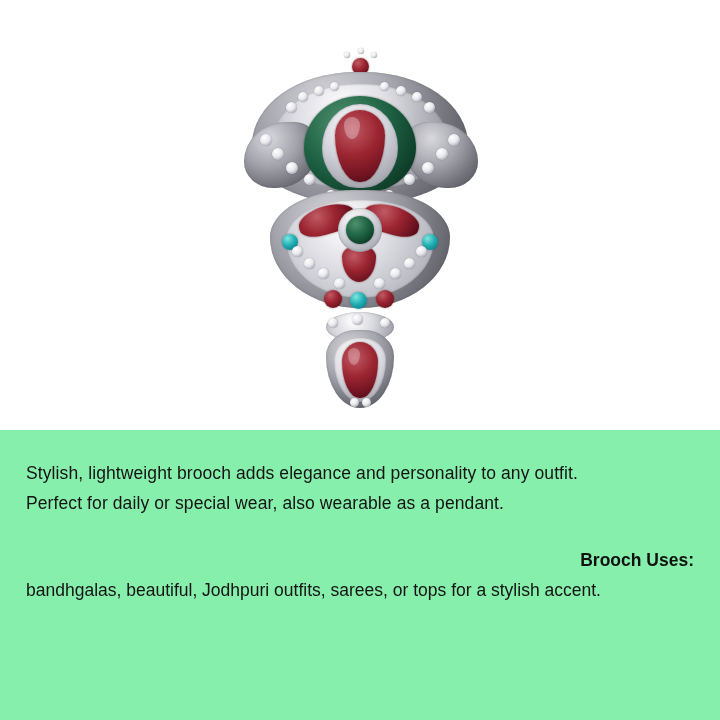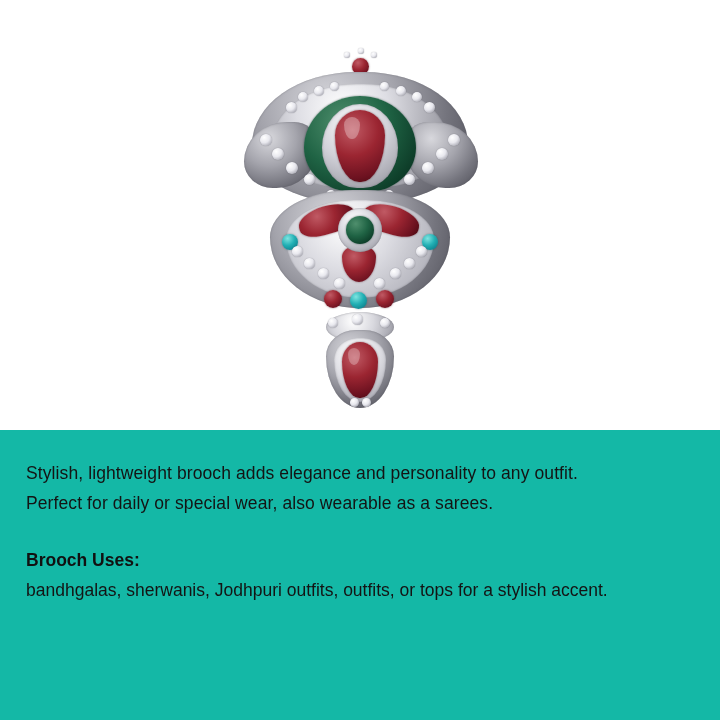--- a/index.html
+++ b/index.html
@@ -11,21 +11,21 @@
     width: 720px;
     height: 720px;
     font-family: "Liberation Sans", sans-serif;
     color: #1a1a1a;
     overflow: hidden;
   }
   .page {
     position: relative;
     width: 720px;
     height: 720px;
-    background: #14b8a6;
+    background: #86efac;
   }
 
   
   .product-image-area {
     position: absolute;
     left: 0;
     top: 0;
     width: 720px;
     height: 430px;
     background: #ffffff;
@@ -100,21 +100,21 @@
   }
   .intro {
     font-size: 17.5px;
     line-height: 30px;
     letter-spacing: .1px;
     color: #141414;
     margin: 28px 0 0 0;
   }
   .intro div { white-space: nowrap; }
   .uses-title {
-    text-align: left;
+    text-align: right;
     font-weight: bold;
     font-size: 17.5px;
     margin: 32px 0 4px 0;
     color: #111111;
   }
   .uses-body {
     font-size: 17.5px;
     line-height: 30px;
     color: #141414;
   }
@@ -202,23 +202,23 @@
       <div class="teardrop pear ruby" style="left:112px; top:292px; width:36px; height:56px;"></div>
       <div class="teardrop pear" style="left:118px; top:298px; width:12px; height:17px; background:rgba(255,255,255,.28);"></div>
       <div class="pave" style="left:120px; top:348px; width:9px; height:9px;"></div>
       <div class="pave" style="left:132px; top:348px; width:9px; height:9px;"></div>
     </div>
   </div>
 
   <div class="text-block">
     <div class="intro">
       <div>Stylish, lightweight brooch adds elegance and personality to any outfit.</div>
-      <div>Perfect for daily or special wear, also wearable as a sarees.</div>
+      <div>Perfect for daily or special wear, also wearable as a pendant.</div>
     </div>
 
     <div class="uses-title">Brooch Uses:</div>
 
     <div class="uses-body">
-      <div>bandhgalas, sherwanis, Jodhpuri outfits, outfits, or tops for a stylish accent.</div>
+      <div>bandhgalas, beautiful, Jodhpuri outfits, sarees, or tops for a stylish accent.</div>
     </div>
   </div>
 
 </div>
 
 </body></html>

